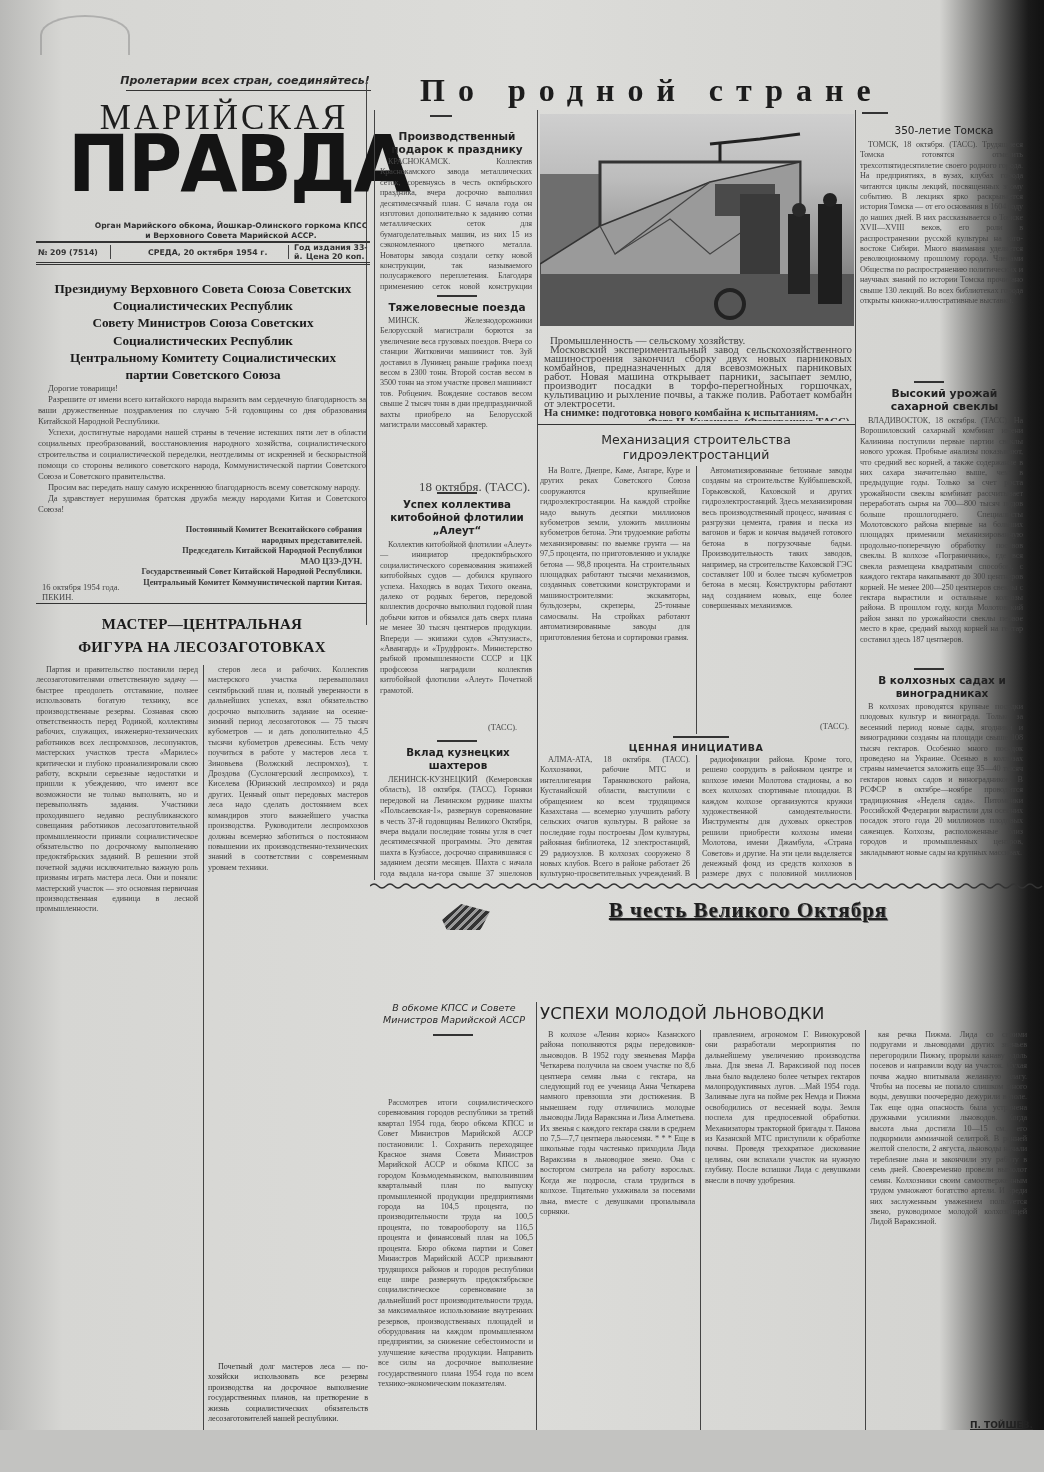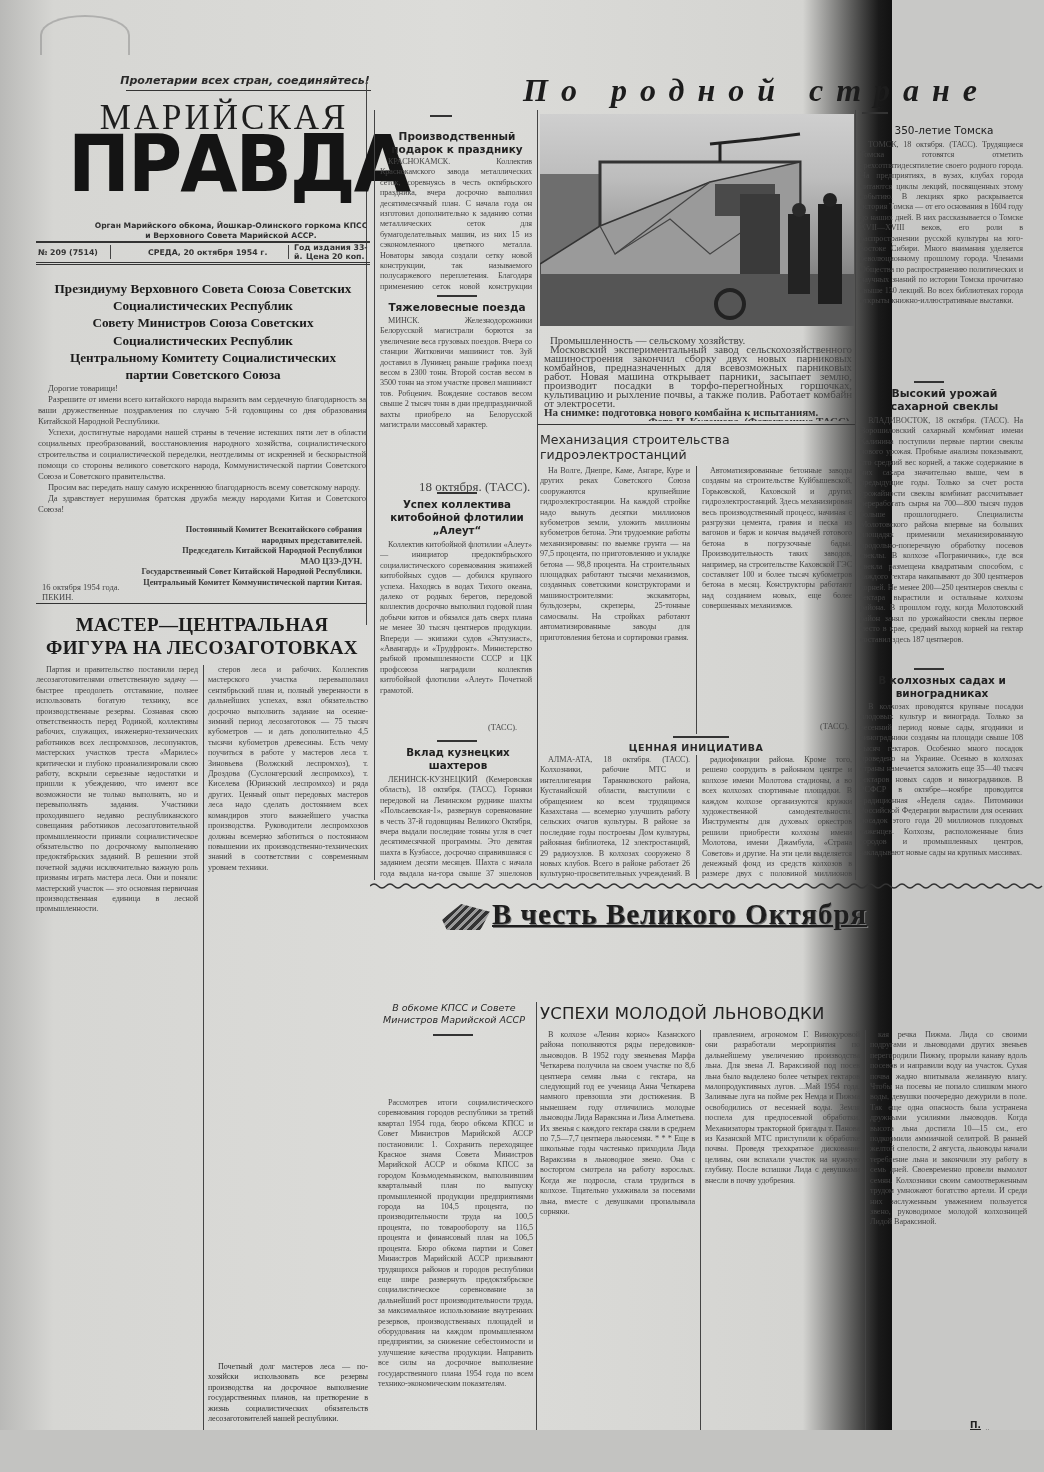--- a/index.html
+++ b/index.html
@@ -1,18 +1,18 @@
 <!DOCTYPE html>
 <html><head>
 <meta charset="utf-8">
 <style>
 *{box-sizing:border-box;margin:0;padding:0}
 html,body{width:1044px;height:1472px;overflow:hidden}
 body{background:#c8c8c6;font-family:"Liberation Serif","DejaVu Serif",serif;color:#2a2a2a;position:relative}
-.page{position:absolute;left:0;top:0;width:892px;height:1472px;background:linear-gradient(90deg,#b9b9b7 0,#d6d6d3 6%,#dcdcd9 50%,#d4d4d1 90%,#1a1a1a 98.5%,#111 100%)}
+.page{position:absolute;left:0;top:0;width:1044px;height:1472px;background:linear-gradient(90deg,#b9b9b7 0,#d6d6d3 6%,#dcdcd9 50%,#d4d4d1 90%,#1a1a1a 98.5%,#111 100%)}
 .bottom-shadow{position:absolute;left:0;top:1430px;width:1044px;height:42px;background:#c3c3c1}
 .abs{position:absolute}
 .txt{font-size:8.2px;line-height:10.4px;text-align:justify;color:#444;letter-spacing:-0.1px;overflow:hidden}
 .txt p{text-indent:10px}
 .hd-sans{font-family:"DejaVu Sans","Liberation Sans",sans-serif;font-weight:bold;color:#222;text-align:center}
 .rule{position:absolute;background:#333}
 .vrule{position:absolute;width:1px;background:#444}
 .short{position:absolute;height:2px;background:#333}
 .stamp{position:absolute;left:40px;top:15px;width:90px;height:40px;border:2px solid #8a8a8a;border-bottom:none;border-radius:50% 50% 0 0;opacity:.5}
 </style>
@@ -61,30 +61,30 @@
     <div>народных представителей.</div>
     <div>Председатель Китайской Народной Республики</div>
     <div>МАО ЦЗЭ-ДУН.</div>
     <div>Государственный Совет Китайской Народной Республики.</div>
     <div>Центральный Комитет Коммунистической партии Китая.</div>
   </div>
   <div class="abs" style="left:42px;top:582px;font-size:8.5px;color:#444">16 октября 1954 года.</div>
   <div class="abs" style="left:42px;top:592px;font-size:8.5px;color:#444">ПЕКИН.</div>
   <div class="rule" style="left:36px;top:603px;width:330px;height:1px"></div>
 
-  <div class="abs" style="left:36px;top:613px;width:332px;font-family:'Liberation Serif',serif;font-weight:bold;font-size:19px;line-height:23px;text-align:center;color:#1c1c1c;letter-spacing:.3px">
+  <div class="abs" style="left:36px;top:613px;width:332px;font-family:'Liberation Serif',serif;font-weight:bold;font-size:15px;line-height:23px;text-align:center;color:#1c1c1c;letter-spacing:.3px">
     <div>МАСТЕР—ЦЕНТРАЛЬНАЯ</div>
     <div>ФИГУРА НА ЛЕСОЗАГОТОВКАХ</div>
   </div>
   <div class="abs txt" style="left:36px;top:665px;width:162px;height:766px;text-indent:10px">Партия и правительство поставили перед лесозаготовителями ответственную задачу — быстрее преодолеть отставание, полнее использовать богатую технику, все производственные резервы. Сознавая свою ответственность перед Родиной, коллективы рабочих, служащих, инженерно-технических работников всех леспромхозов, лесопунктов, мастерских участков треста «Марилес» критически и глубоко проанализировали свою работу, вскрыли серьезные недостатки и пришли к убеждению, что имеют все возможности не только выполнять, но и перевыполнять задания. Участники проходившего недавно республиканского совещания работников лесозаготовительной промышленности приняли социалистическое обязательство по досрочному выполнению предоктябрьских заданий. В решении этой почетной задачи исключительно важную роль призваны играть мастера леса. Они и поняли: мастерский участок — это основная первичная производственная единица в лесной промышленности.</div>
   <div class="vrule" style="left:203px;top:665px;height:765px"></div>
   <div class="abs txt" style="left:208px;top:665px;width:160px;height:585px;text-indent:10px">стеров леса и рабочих. Коллектив мастерского участка перевыполнил сентябрьский план и, полный уверенности в дальнейших успехах, взял обязательство досрочно выполнить задание на осенне-зимний период лесозаготовок — 75 тысяч кубометров — и дать дополнительно 4,5 тысячи кубометров древесины. Есть чему поучиться в работе у мастеров леса т. Зиновьева (Волжский леспромхоз), т. Дроздова (Суслонгерский леспромхоз), т. Киселева (Юринский леспромхоз) и ряда других. Ценный опыт передовых мастеров леса надо сделать достоянием всех командиров этого важнейшего участка производства. Руководители леспромхозов должны всемерно заботиться о постоянном повышении их производственно-технических знаний в соответствии с современным уровнем техники.</div>
   <div class="abs txt" style="left:208px;top:1362px;width:160px;height:68px;text-indent:10px;color:#333">Почетный долг мастеров леса — по-хозяйски использовать все резервы производства на досрочное выполнение государственных планов, на претворение в жизнь социалистических обязательств лесозаготовителей нашей республики.</div>
 
-  <div class="abs" style="left:420px;top:72px;width:570px;font-family:'Liberation Serif',serif;font-style:italic;font-weight:bold;font-size:32px;letter-spacing:13px;color:#1c1c1c;text-align:right">По родной стране</div>
+  <div class="abs" style="left:420px;top:72px;width:570px;font-family:'Liberation Serif',serif;font-weight:bold;font-size:32px;letter-spacing:13px;color:#1c1c1c;text-align:left">По родной стране</div>
   <div class="short" style="left:430px;top:115px;width:22px"></div>
   <div class="short" style="left:862px;top:112px;width:26px"></div>
 
   <div class="vrule" style="left:374px;top:110px;height:770px"></div>
   <div class="abs hd-sans" style="left:382px;top:130px;width:150px;font-size:10.5px;line-height:13px">Производственный подарок к празднику</div>
   <div class="abs txt" style="left:380px;top:157px;width:152px;height:135px;text-indent:8px">КРАСНОКАМСК. Коллектив Краснокамского завода металлических сеток, соревнуясь в честь октябрьского праздника, вчера досрочно выполнил десятимесячный план. С начала года он изготовил дополнительно к заданию сотни металлических сеток для бумагоделательных машин, из них 15 из сэкономленного цветного металла. Новаторы завода создали сетку новой конструкции, так называемого полусаржевого переплетения. Благодаря применению сеток новой конструкции камские бумажники смогут за год дополнительно отлить 1500 тонн бумаги.</div>
   <div class="short" style="left:437px;top:295px;width:40px;height:1.5px"></div>
   <div class="abs hd-sans" style="left:380px;top:301px;width:154px;font-size:10.5px">Тяжеловесные поезда</div>
   <div class="abs txt" style="left:380px;top:316px;width:152px;height:165px;text-indent:8px">МИНСК. Железнодорожники Белорусской магистрали борются за увеличение веса грузовых поездов. Вчера со станции Житковичи машинист тов. Зуй доставил в Лунинец раньше графика поезд весом в 2300 тонн. Второй состав весом в 3500 тонн на этом участке провел машинист тов. Робценич. Вождение составов весом свыше 2 тысяч тонн в дни предпраздничной вахты приобрело на Белорусской магистрали массовый характер.</div>
   <div class="abs" style="left:419px;top:479px;font-size:13px;color:#444">18 октября. (ТАСС).</div>
@@ -116,21 +116,21 @@
     </svg>
   </div>
   <div class="abs txt" style="left:544px;top:336px;width:308px;height:85px;font-size:11px;line-height:9px">
     <div style="text-indent:6px">Промышленность — сельскому хозяйству.</div>
     <div style="text-indent:6px">Московский экспериментальный завод сельскохозяйственного машиностроения закончил сборку двух новых парниковых комбайнов, предназначенных для всевозможных парниковых работ. Новая машина открывает парники, засыпает землю, производит посадки в торфо-перегнойных горшочках, культивацию и рыхление почвы, а также полив. Работает комбайн от электросети.</div>
     <div style="font-weight:bold;color:#333">На снимке: подготовка нового комбайна к испытаниям.</div>
     <div style="text-align:right;font-weight:bold;color:#333">Фото Н. Кулешова. (Фотохроника ТАСС).</div>
   </div>
   <div class="rule" style="left:537px;top:424px;width:318px;height:1px"></div>
 
-  <div class="abs" style="left:540px;top:432px;width:312px;font-family:'DejaVu Sans',sans-serif;font-size:12.5px;line-height:15px;text-align:left;color:#2a2a2a">
+  <div class="abs" style="left:540px;top:432px;width:312px;font-family:'DejaVu Sans',sans-serif;font-size:12.5px;line-height:15px;text-align:center;color:#2a2a2a">
     <div>Механизация строительства</div>
     <div>гидроэлектростанций</div>
   </div>
   <div class="abs txt" style="left:540px;top:466px;width:150px;height:266px;text-indent:8px">На Волге, Днепре, Каме, Ангаре, Куре и других реках Советского Союза сооружаются крупнейшие гидроэлектростанции. На каждой стройке надо вынуть десятки миллионов кубометров земли, уложить миллионы кубометров бетона. Эти трудоемкие работы механизированы: по выемке грунта — на 97,5 процента, по приготовлению и укладке бетона — 98,8 процента. На строительных площадках работают тысячи механизмов, созданных советскими конструкторами и машиностроителями: экскаваторы, бульдозеры, скреперы, 25-тонные самосвалы. На стройках работают автоматизированные заводы для приготовления бетона и сортировки гравия.</div>
   <div class="vrule" style="left:696px;top:466px;height:268px"></div>
   <div class="abs txt" style="left:702px;top:466px;width:150px;height:255px;text-indent:8px">Автоматизированные бетонные заводы созданы на строительстве Куйбышевской, Горьковской, Каховской и других гидроэлектростанций. Здесь механизирован весь производственный процесс, начиная с разгрузки цемента, гравия и песка из вагонов и барж и кончая выдачей готового бетона в погрузочные бадьи. Производительность таких заводов, например, на строительстве Каховской ГЭС составляет 100 и более тысяч кубометров бетона в месяц. Конструкторы работают над созданием новых, еще более совершенных механизмов.</div>
   <div class="abs" style="left:820px;top:722px;font-size:8.4px;color:#444">(ТАСС).</div>
   <div class="short" style="left:673px;top:736px;width:56px;height:1.5px"></div>
 
   <div class="abs" style="left:540px;top:742px;width:312px;font-family:'DejaVu Sans',sans-serif;font-weight:bold;font-size:9.5px;letter-spacing:.5px;text-align:center;color:#2a2a2a">ЦЕННАЯ ИНИЦИАТИВА</div>
@@ -146,21 +146,21 @@
   <div class="abs hd-sans" style="left:862px;top:387px;width:165px;font-size:10.8px;line-height:13px">Высокий урожай сахарной свеклы</div>
   <div class="abs txt" style="left:860px;top:416px;width:163px;height:258px;text-indent:8px">ВЛАДИВОСТОК, 18 октября. (ТАСС). На Ворошиловский сахарный комбинат имени Калинина поступили первые партии свеклы нового урожая. Пробные анализы показывают, что средний вес корней, а также содержание в них сахара значительно выше, чем в предыдущие годы. Только за счет роста урожайности свеклы комбинат рассчитывает переработать сырья на 700—800 тысяч пудов больше прошлогоднего. Специалисты Молотовского района впервые на больших площадях применили механизированную продольно-поперечную обработку посевов свеклы. В колхозе «Пограничник», где вся свекла размещена квадратным способом, с каждого гектара накапывают до 300 центнеров корней. Не менее 200—250 центнеров свеклы с гектара вырастили и остальные колхозы района. В прошлом году, когда Молотовский район занял по урожайности свеклы первое место в крае, средний выход корней на гектар составил здесь 187 центнеров.</div>
   <div class="short" style="left:914px;top:668px;width:30px;height:1.5px"></div>
   <div class="abs hd-sans" style="left:862px;top:674px;width:160px;font-size:10.5px;line-height:13px">В колхозных садах и виноградниках</div>
   <div class="abs txt" style="left:860px;top:702px;width:163px;height:175px;text-indent:8px">В колхозах проводятся крупные посадки плодовых культур и винограда. Только за весенний период новые сады, ягодники и виноградники созданы на площади свыше 108 тысяч гектаров. Особенно много посадок проведено на Украине. Осенью в колхозах страны намечается заложить еще 35—40 тысяч гектаров новых садов и виноградников. В РСФСР в октябре—ноябре проводится традиционная «Неделя сада». Питомники Российской Федерации вырастили для осенних посадок этого года 20 миллионов плодовых саженцев. Колхозы, расположенные близ городов и промышленных центров, закладывают новые сады на крупных массивах.</div>
 
   <svg class="abs" style="left:370px;top:882px" width="674" height="8">
     <path d="M0 4 Q4 0 8 4 T16 4 T24 4 T32 4 T40 4 T48 4 T56 4 T64 4 T72 4 T80 4 T88 4 T96 4 T104 4 T112 4 T120 4 T128 4 T136 4 T144 4 T152 4 T160 4 T168 4 T176 4 T184 4 T192 4 T200 4 T208 4 T216 4 T224 4 T232 4 T240 4 T248 4 T256 4 T264 4 T272 4 T280 4 T288 4 T296 4 T304 4 T312 4 T320 4 T328 4 T336 4 T344 4 T352 4 T360 4 T368 4 T376 4 T384 4 T392 4 T400 4 T408 4 T416 4 T424 4 T432 4 T440 4 T448 4 T456 4 T464 4 T472 4 T480 4 T488 4 T496 4 T504 4 T512 4 T520 4 T528 4 T536 4 T544 4 T552 4 T560 4 T568 4 T576 4 T584 4 T592 4 T600 4 T608 4 T616 4 T624 4 T632 4 T640 4 T648 4 T656 4 T664 4 T672 4" fill="none" stroke="#333" stroke-width="1.4"></path>
   </svg>
   <div class="abs" style="left:442px;top:904px;width:48px;height:26px;background:repeating-linear-gradient(135deg,#333 0 3px,#9a9a9a 3px 6px);clip-path:polygon(0 60%,40% 0,100% 30%,80% 100%,10% 100%)"></div>
-  <div class="abs" style="left:492px;top:898px;width:480px;font-family:'Liberation Serif',serif;font-weight:bold;font-size:29px;letter-spacing:1px;color:#1e1e1e;text-decoration:underline;text-decoration-thickness:2px;text-shadow:1px 1px 0 #777">В честь Великого Октября</div>
+  <div class="abs" style="left:508px;top:898px;width:480px;font-family:'Liberation Serif',serif;font-weight:bold;font-size:21px;letter-spacing:1px;color:#1e1e1e;text-align:center;text-decoration:underline;text-decoration-thickness:2px;text-shadow:1px 1px 0 #777">В честь Великого Октября</div>
 
   <div class="abs" style="left:376px;top:1002px;width:156px;font-family:'DejaVu Sans',sans-serif;font-style:italic;font-size:9.5px;line-height:12px;text-align:center;color:#2a2a2a">
     <div>В обкоме КПСС и Совете</div>
     <div>Министров Марийской АССР</div>
   </div>
   <div class="short" style="left:433px;top:1034px;width:40px;height:1.5px"></div>
   <div class="abs txt" style="left:378px;top:1098px;width:155px;height:332px;text-indent:10px">Рассмотрев итоги социалистического соревнования городов республики за третий квартал 1954 года, бюро обкома КПСС и Совет Министров Марийской АССР постановили: 1. Сохранить переходящее Красное знамя Совета Министров Марийской АССР и обкома КПСС за городом Козьмодемьянском, выполнившим квартальный план по выпуску промышленной продукции предприятиями города на 104,5 процента, по производительности труда на 100,5 процента, по товарообороту на 116,5 процента и финансовый план на 106,5 процента. Бюро обкома партии и Совет Министров Марийской АССР призывают трудящихся районов и городов республики еще шире развернуть предоктябрьское социалистическое соревнование за дальнейший рост производительности труда, за максимальное использование внутренних резервов, производственных площадей и оборудования на каждом промышленном предприятии, за снижение себестоимости и улучшение качества продукции. Направить все силы на досрочное выполнение государственного плана 1954 года по всем технико-экономическим показателям.</div>
   <div class="vrule" style="left:536px;top:1002px;height:430px"></div>
 
   <div class="abs" style="left:540px;top:1004px;width:500px;font-family:'DejaVu Sans',sans-serif;font-size:16.5px;text-align:left;color:#222;letter-spacing:.2px">УСПЕХИ МОЛОДОЙ ЛЬНОВОДКИ</div>

